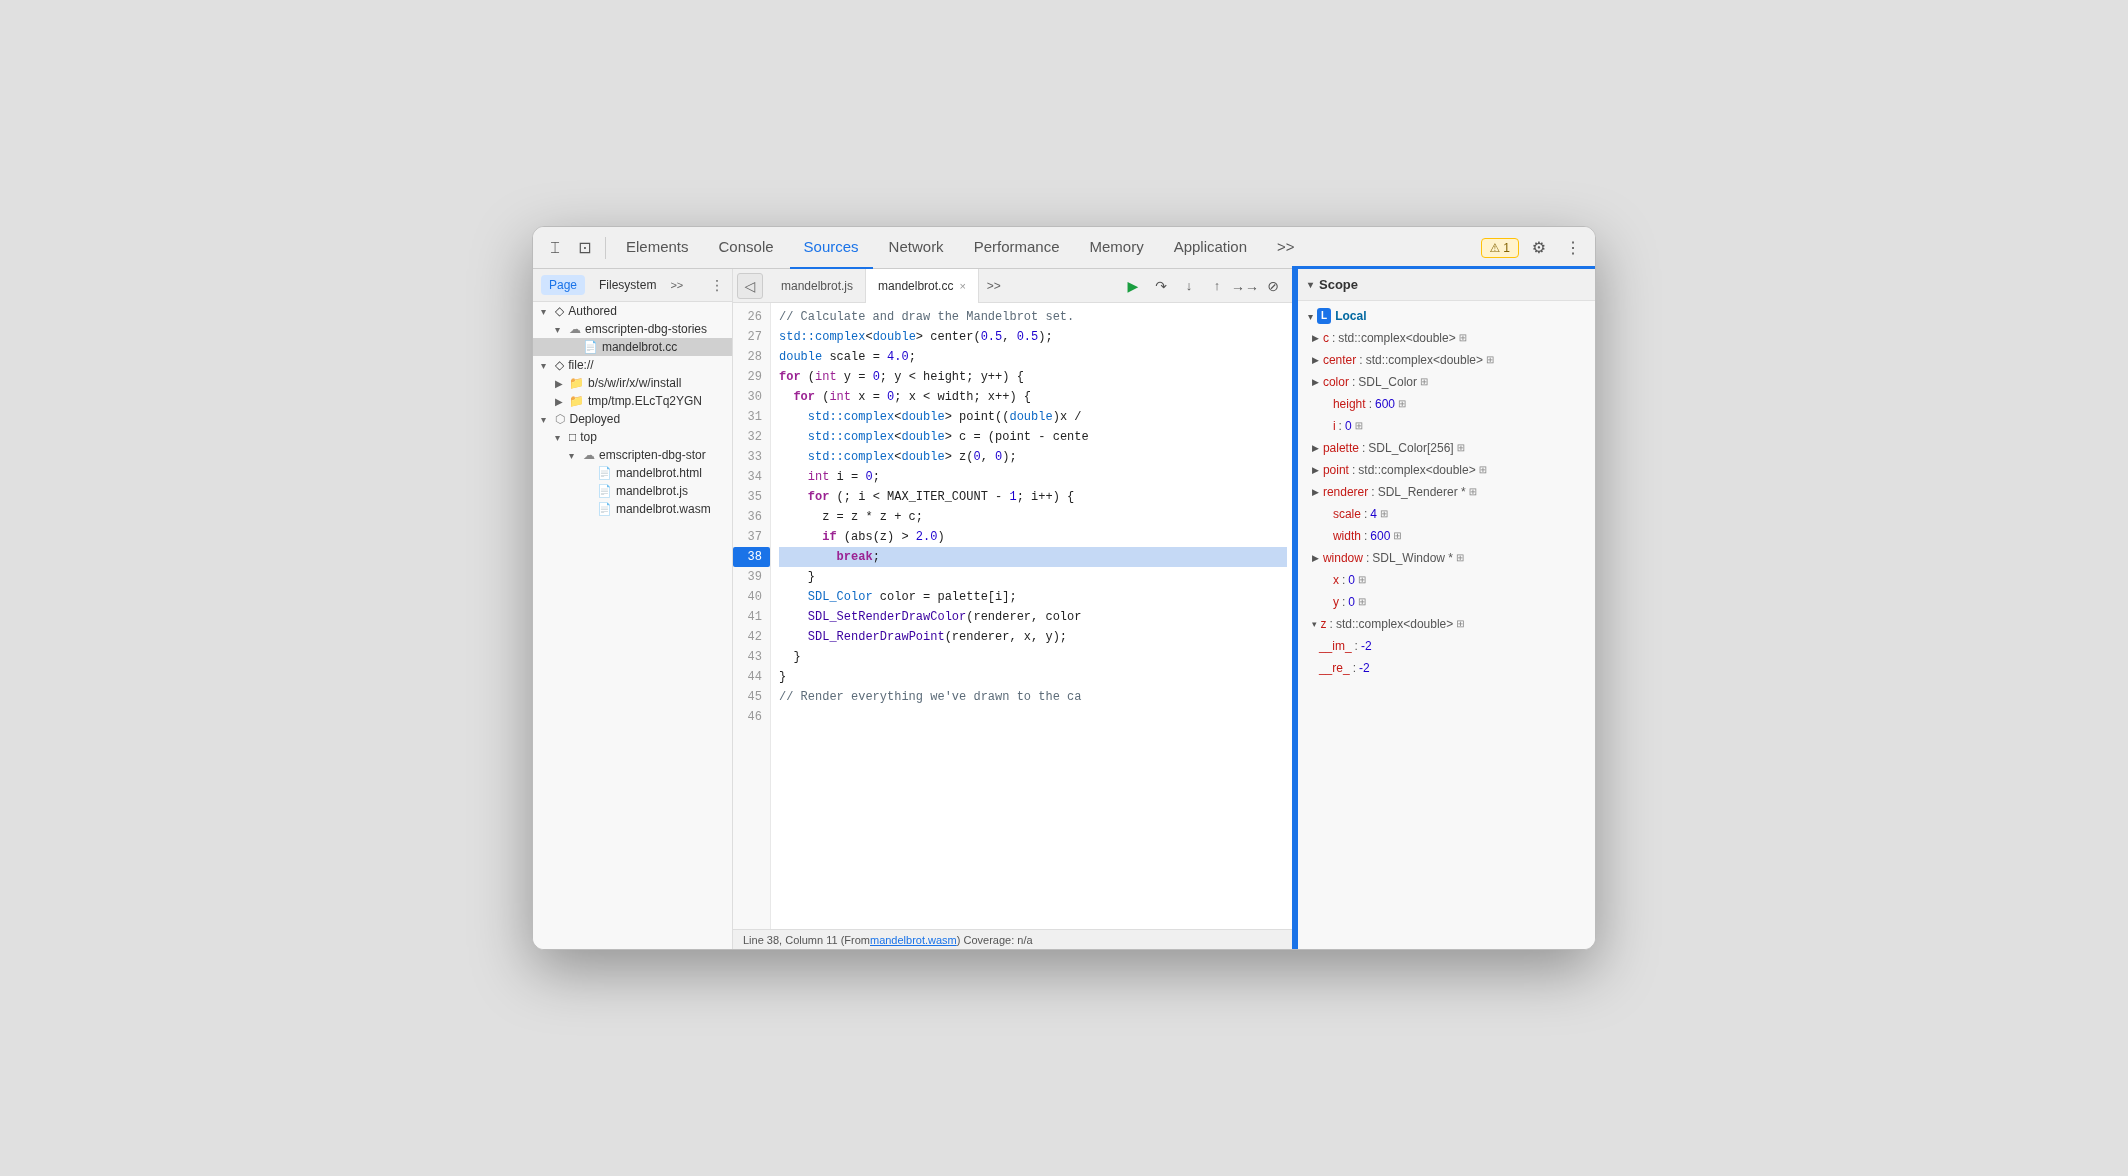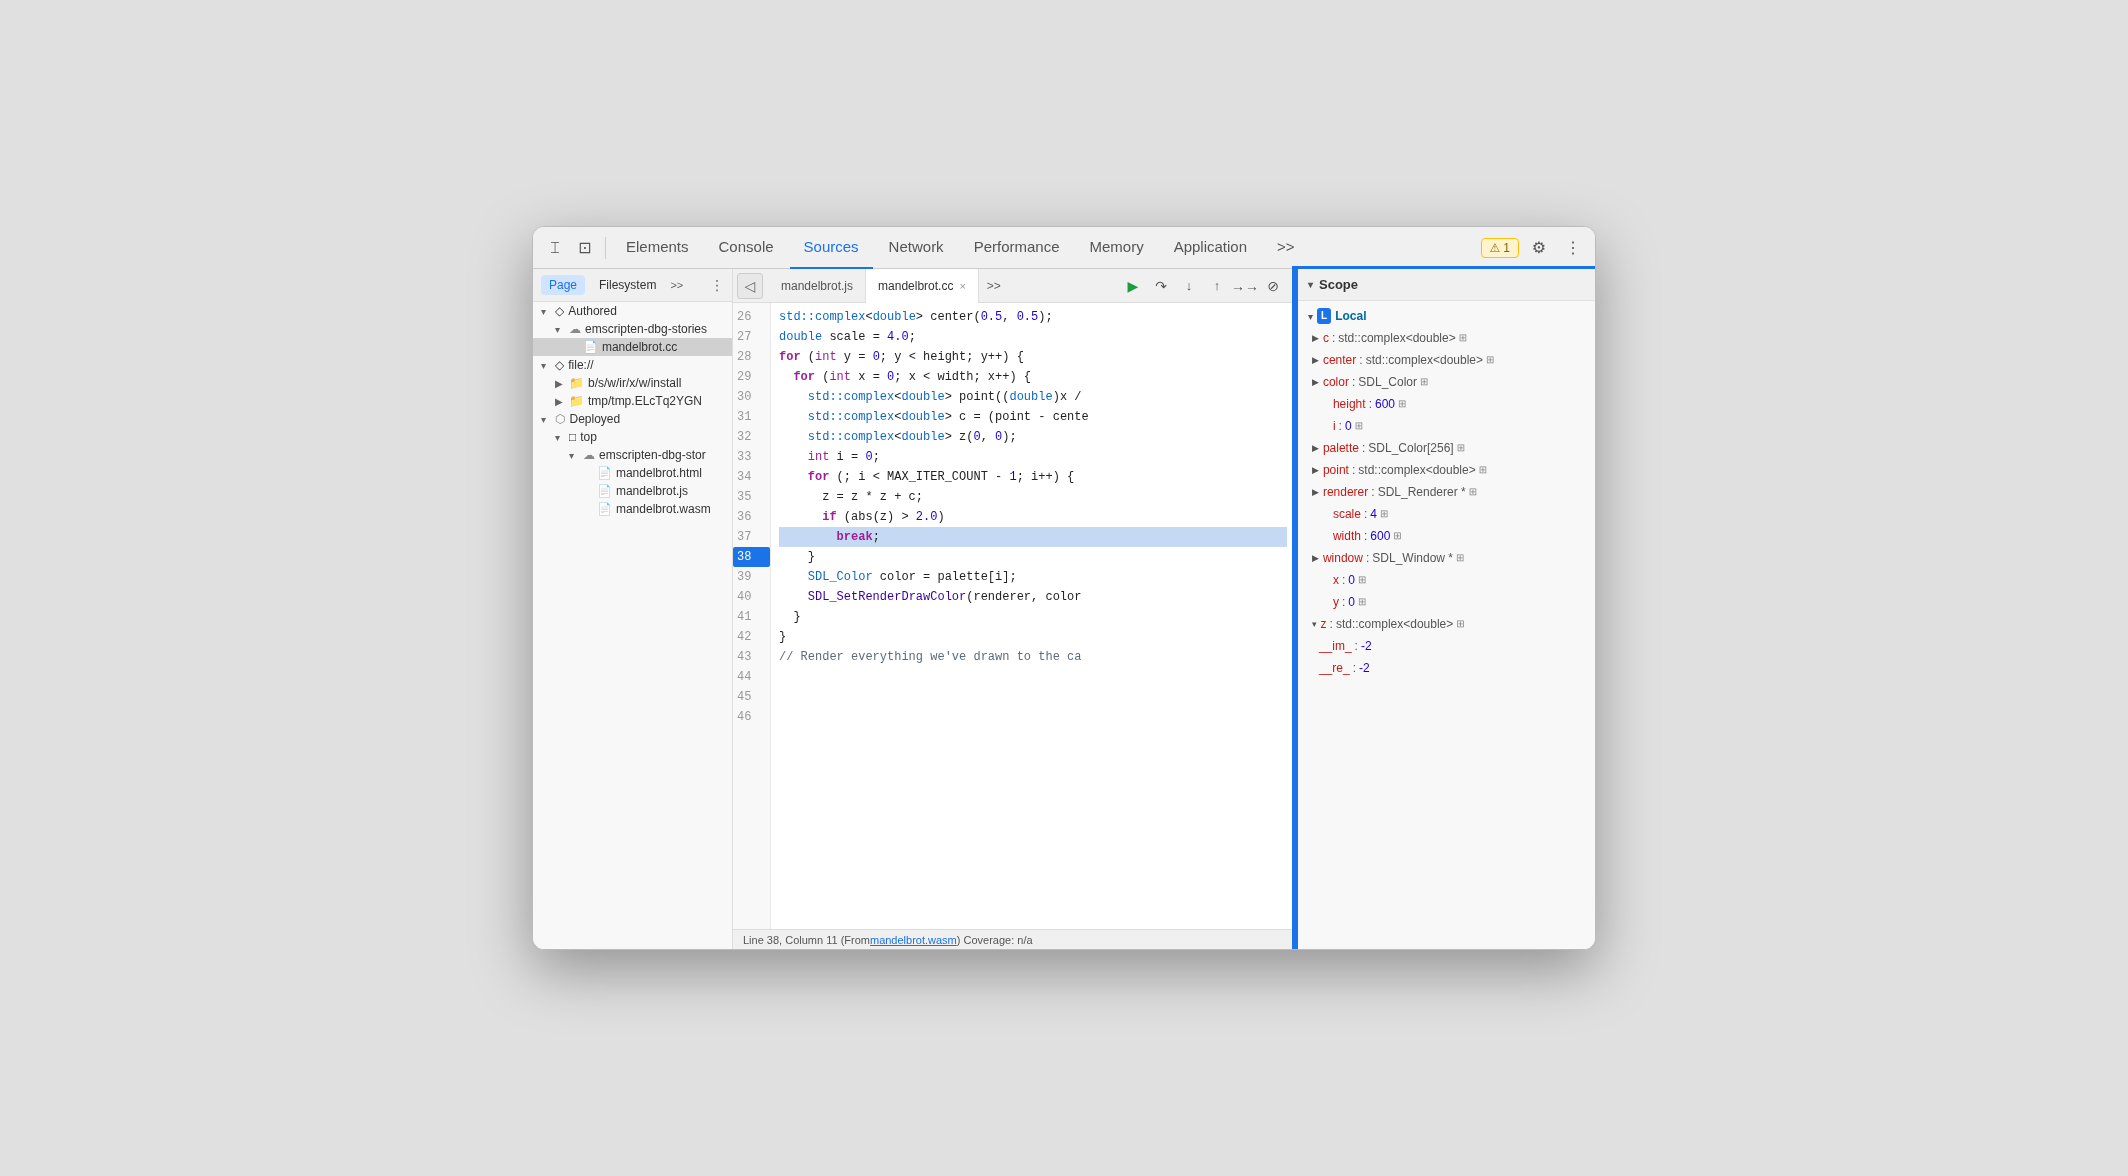--- a/index.html
+++ b/index.html
@@ -266,20 +266,21 @@
     .code-container {
       display: flex;
       flex: 1;
       overflow: hidden;
     }
     .line-numbers {
       background: #f8f8f8;
       border-right: 1px solid #e8e8e8;
       padding: 4px 0;
       min-width: 38px;
+      text-align: right;
       font-family: 'Menlo', 'Monaco', 'Courier New', monospace;
       font-size: 12px;
       color: #999;
       user-select: none;
       overflow: hidden;
     }
     .line-num {
       padding: 0 8px 0 4px;
       line-height: 20px;
       display: block;
@@ -534,35 +535,37 @@
           <span class="line-num">39</span>
           <span class="line-num">40</span>
           <span class="line-num">41</span>
           <span class="line-num">42</span>
           <span class="line-num">43</span>
           <span class="line-num">44</span>
           <span class="line-num">45</span>
           <span class="line-num">46</span>
         </div>
         <div class="code-lines">
+          <div class="code-line"><span class="comment">// Calculate and draw the Mandelbrot set.</span></div>
           <div class="code-line"><span class="type">std::complex</span><span class="plain">&lt;</span><span class="type">double</span><span class="plain">&gt; center(</span><span class="num">0.5</span><span class="plain">, </span><span class="num">0.5</span><span class="plain">);</span></div>
           <div class="code-line"><span class="type">double</span><span class="plain"> scale = </span><span class="num">4.0</span><span class="plain">;</span></div>
           <div class="code-line"><span class="kw">for</span><span class="plain"> (</span><span class="kw2">int</span><span class="plain"> y = </span><span class="num">0</span><span class="plain">; y &lt; height; y++) {</span></div>
           <div class="code-line"><span class="plain">  </span><span class="kw">for</span><span class="plain"> (</span><span class="kw2">int</span><span class="plain"> x = </span><span class="num">0</span><span class="plain">; x &lt; width; x++) {</span></div>
           <div class="code-line"><span class="plain">    </span><span class="type">std::complex</span><span class="plain">&lt;</span><span class="type">double</span><span class="plain">&gt; point((</span><span class="type">double</span><span class="plain">)x /</span></div>
           <div class="code-line"><span class="plain">    </span><span class="type">std::complex</span><span class="plain">&lt;</span><span class="type">double</span><span class="plain">&gt; c = (point - cente</span></div>
           <div class="code-line"><span class="plain">    </span><span class="type">std::complex</span><span class="plain">&lt;</span><span class="type">double</span><span class="plain">&gt; z(</span><span class="num">0</span><span class="plain">, </span><span class="num">0</span><span class="plain">);</span></div>
           <div class="code-line"><span class="plain">    </span><span class="kw2">int</span><span class="plain"> i = </span><span class="num">0</span><span class="plain">;</span></div>
           <div class="code-line"><span class="plain">    </span><span class="kw">for</span><span class="plain"> (; i &lt; MAX_ITER_COUNT - </span><span class="num">1</span><span class="plain">; i++) {</span></div>
           <div class="code-line"><span class="plain">      z = z * z + c;</span></div>
           <div class="code-line"><span class="plain">      </span><span class="kw">if</span><span class="plain"> (abs(z) &gt; </span><span class="num">2.0</span><span class="plain">)</span></div>
           <div class="code-line highlighted"><span class="plain">        </span><span class="break-kw">break</span><span class="plain">;</span></div>
           <div class="code-line"><span class="plain">    }</span></div>
           <div class="code-line"><span class="plain">    </span><span class="type">SDL_Color</span><span class="plain"> color = palette[i];</span></div>
           <div class="code-line"><span class="plain">    </span><span class="fn-name">SDL_SetRenderDrawColor</span><span class="plain">(renderer, color</span></div>
+          <div class="code-line"><span class="plain">    </span><span class="fn-name">SDL_RenderDrawPoint</span><span class="plain">(renderer, x, y);</span></div>
           <div class="code-line"><span class="plain">  }</span></div>
           <div class="code-line"><span class="plain">}</span></div>
           <div class="code-line"><span class="plain"></span></div>
           <div class="code-line"><span class="comment">// Render everything we've drawn to the ca</span></div>
         </div>
       </div>
 
       <div class="status-bar">
         <span>Line 38, Column 11 (From </span>
         <a>mandelbrot.wasm</a>

